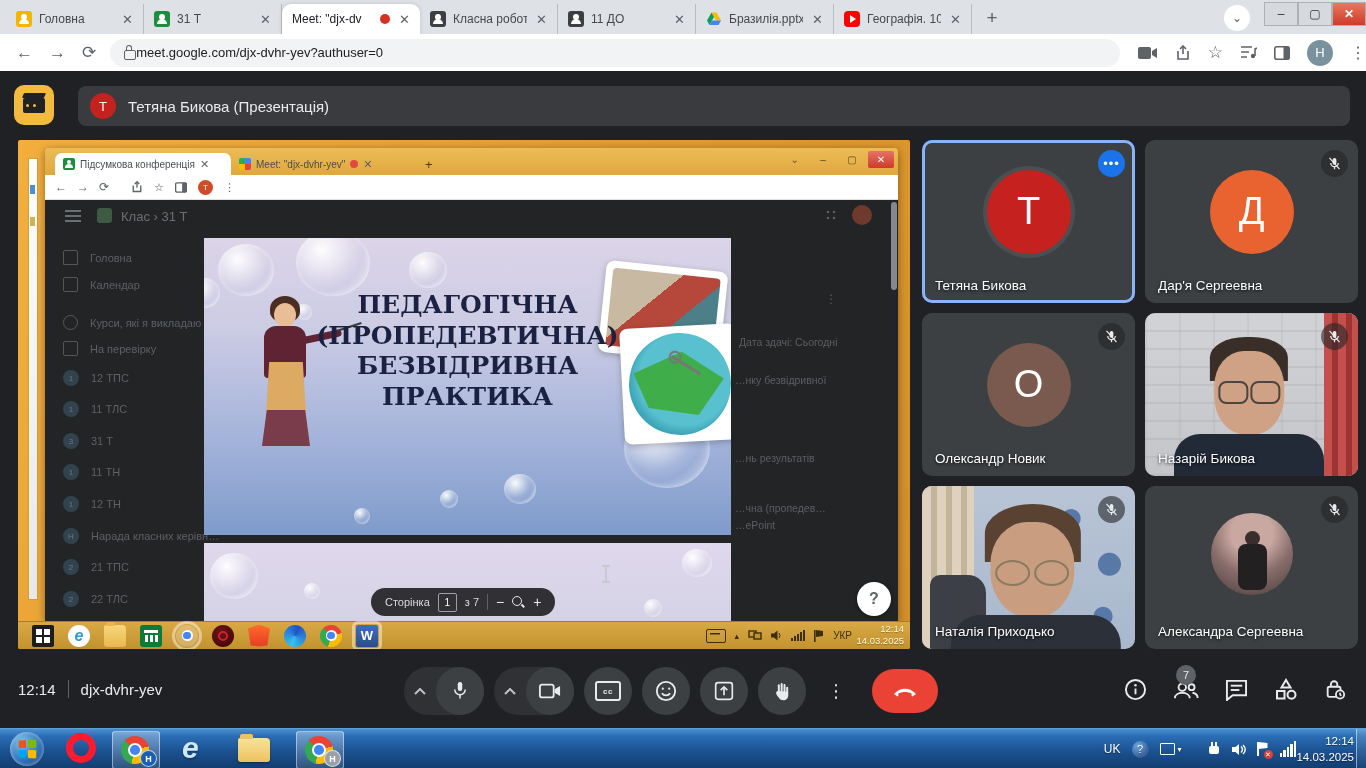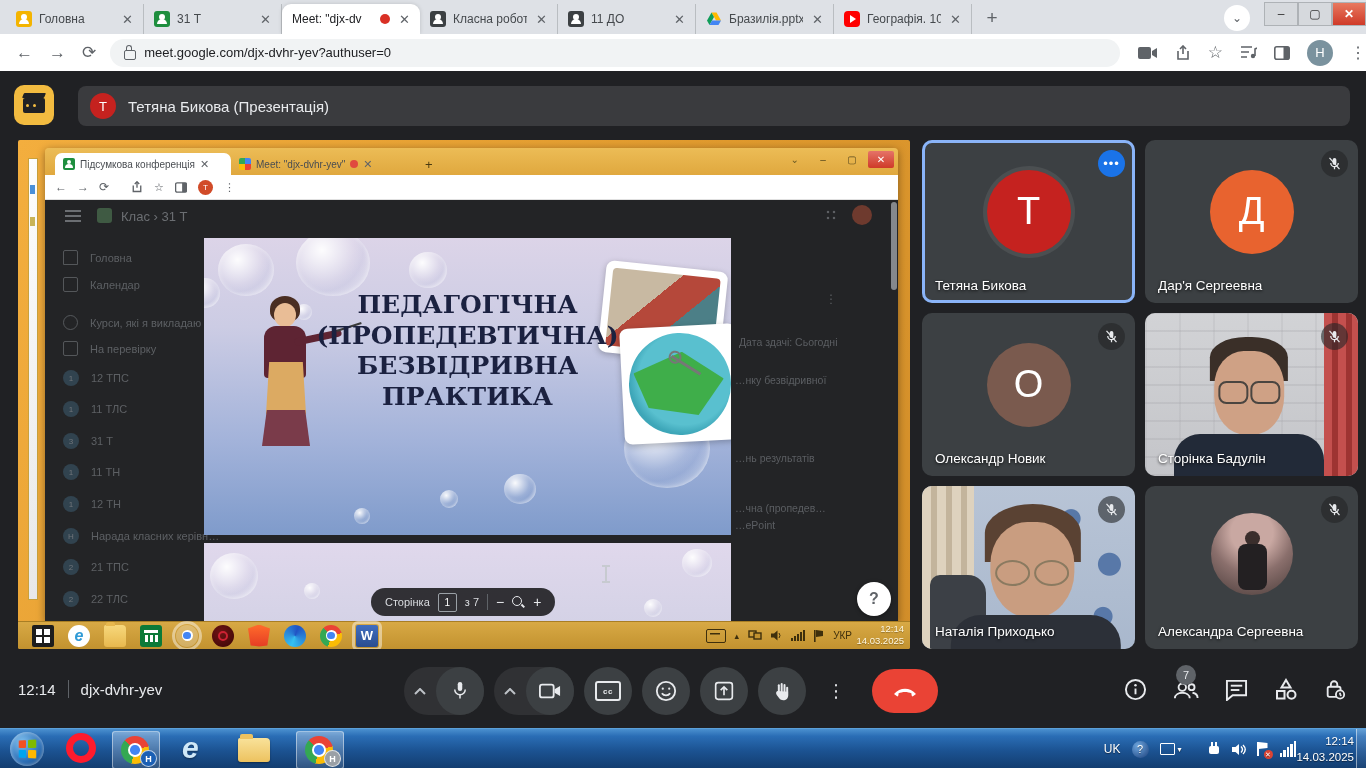--- a/index.html
+++ b/index.html
@@ -22,21 +22,21 @@
   .fav.yt{background:#f00;border-radius:4px;}
   .fav.yt::before{content:"";position:absolute;left:6px;top:4px;border-left:6px solid #fff;border-top:4px solid transparent;border-bottom:4px solid transparent;}
   .recdot{width:10px;height:10px;border-radius:50%;background:#d93025;flex:none;}
   .newtab{width:28px;height:28px;border-radius:50%;color:#5f6368;font-size:19px;display:flex;align-items:center;justify-content:center;margin:0 4px 2px 6px;}
   .tabchev{width:26px;height:26px;border-radius:50%;background:#fff;color:#5f6368;display:flex;align-items:center;justify-content:center;font-size:12px;margin-bottom:3px;}
   .winbtns{display:flex;height:22px;margin:0 0 10px 14px;}
   .winbtn{width:32px;height:22px;display:flex;align-items:center;justify-content:center;font-size:12px;color:#333;background:#d6d9dd;border:1px solid #aeb2b6;}
   .winbtn.close{background:linear-gradient(#e8795f,#cf3a28);color:#fff;font-weight:bold;}
   .addrbar{position:absolute;left:0;top:34px;width:1366px;height:37px;background:#fff;border-bottom:1px solid #dadce0;display:flex;align-items:center;}
   .navic{color:#5f6368;font-size:17px;margin-left:16px;}
-  .urlbox{display:flex;align-items:center;gap:8px;background:#f1f3f4;border-radius:15px;height:28px;margin-left:14px;padding:0 14px;width:990px;}
+  .urlbox{display:flex;align-items:center;gap:0;background:#f1f3f4;border-radius:15px;height:28px;margin-left:14px;padding:0 14px;width:990px;}
   .lockic{width:10px;height:8px;border:1.5px solid #5f6368;border-radius:2px;position:relative;margin-top:4px;}
   .lockic::before{content:"";position:absolute;left:1px;top:-6px;width:4px;height:5px;border:1.5px solid #5f6368;border-bottom:none;border-radius:4px 4px 0 0;}
   .urltxt{color:#202124;font-size:13px;}
   .abicons{display:flex;align-items:center;gap:17px;margin-left:18px;color:#5f6368;}
   .avatarH{width:26px;height:26px;border-radius:50%;background:#7a929e;color:#fff;font-size:13px;display:flex;align-items:center;justify-content:center;}
   
   .meet{position:absolute;left:0;top:71px;width:1366px;height:657px;background:#202124;}
   .ybadge{position:absolute;left:14px;top:14px;width:40px;height:40px;border-radius:10px;background:#f2bb40;}
   .ybadge .b1{position:absolute;left:9px;top:13px;width:22px;height:15px;background:#202124;border-radius:2px;}
   .ybadge .b2{position:absolute;left:9px;top:8px;width:22px;height:5px;background:#202124;transform:skewX(-22deg);border-radius:1px;}
@@ -608,21 +608,21 @@
             <i class="head naz-body"></i>
         </div>
         <div class="micoff">
             <svg width="15" height="15" viewBox="0 0 24 24" fill="none" stroke="#e8eaed" stroke-width="2">
               <rect x="9" y="3" width="6" height="11" rx="3" fill="#e8eaed" stroke="none"></rect>
               <path d="M6 11a6 6 0 0 0 12 0"></path>
               <line x1="12" y1="17" x2="12" y2="21"></line>
               <line x1="4" y1="3" x2="20" y2="21"></line>
             </svg>
           </div>
-        <div class="tname">Сторінка Бадулін</div>
+        <div class="tname">Назарій Бикова</div>
       </div>
       <div class="tile">
         <div class="vid-nat">
           <div class="curtain"></div>
           <div class="chair"></div>
           <i class="head nat-hair"></i>
             <i class="head nat-face"></i>
             <i class="head nat-glass"></i>
             <i class="head nat-body"></i>
         </div>

